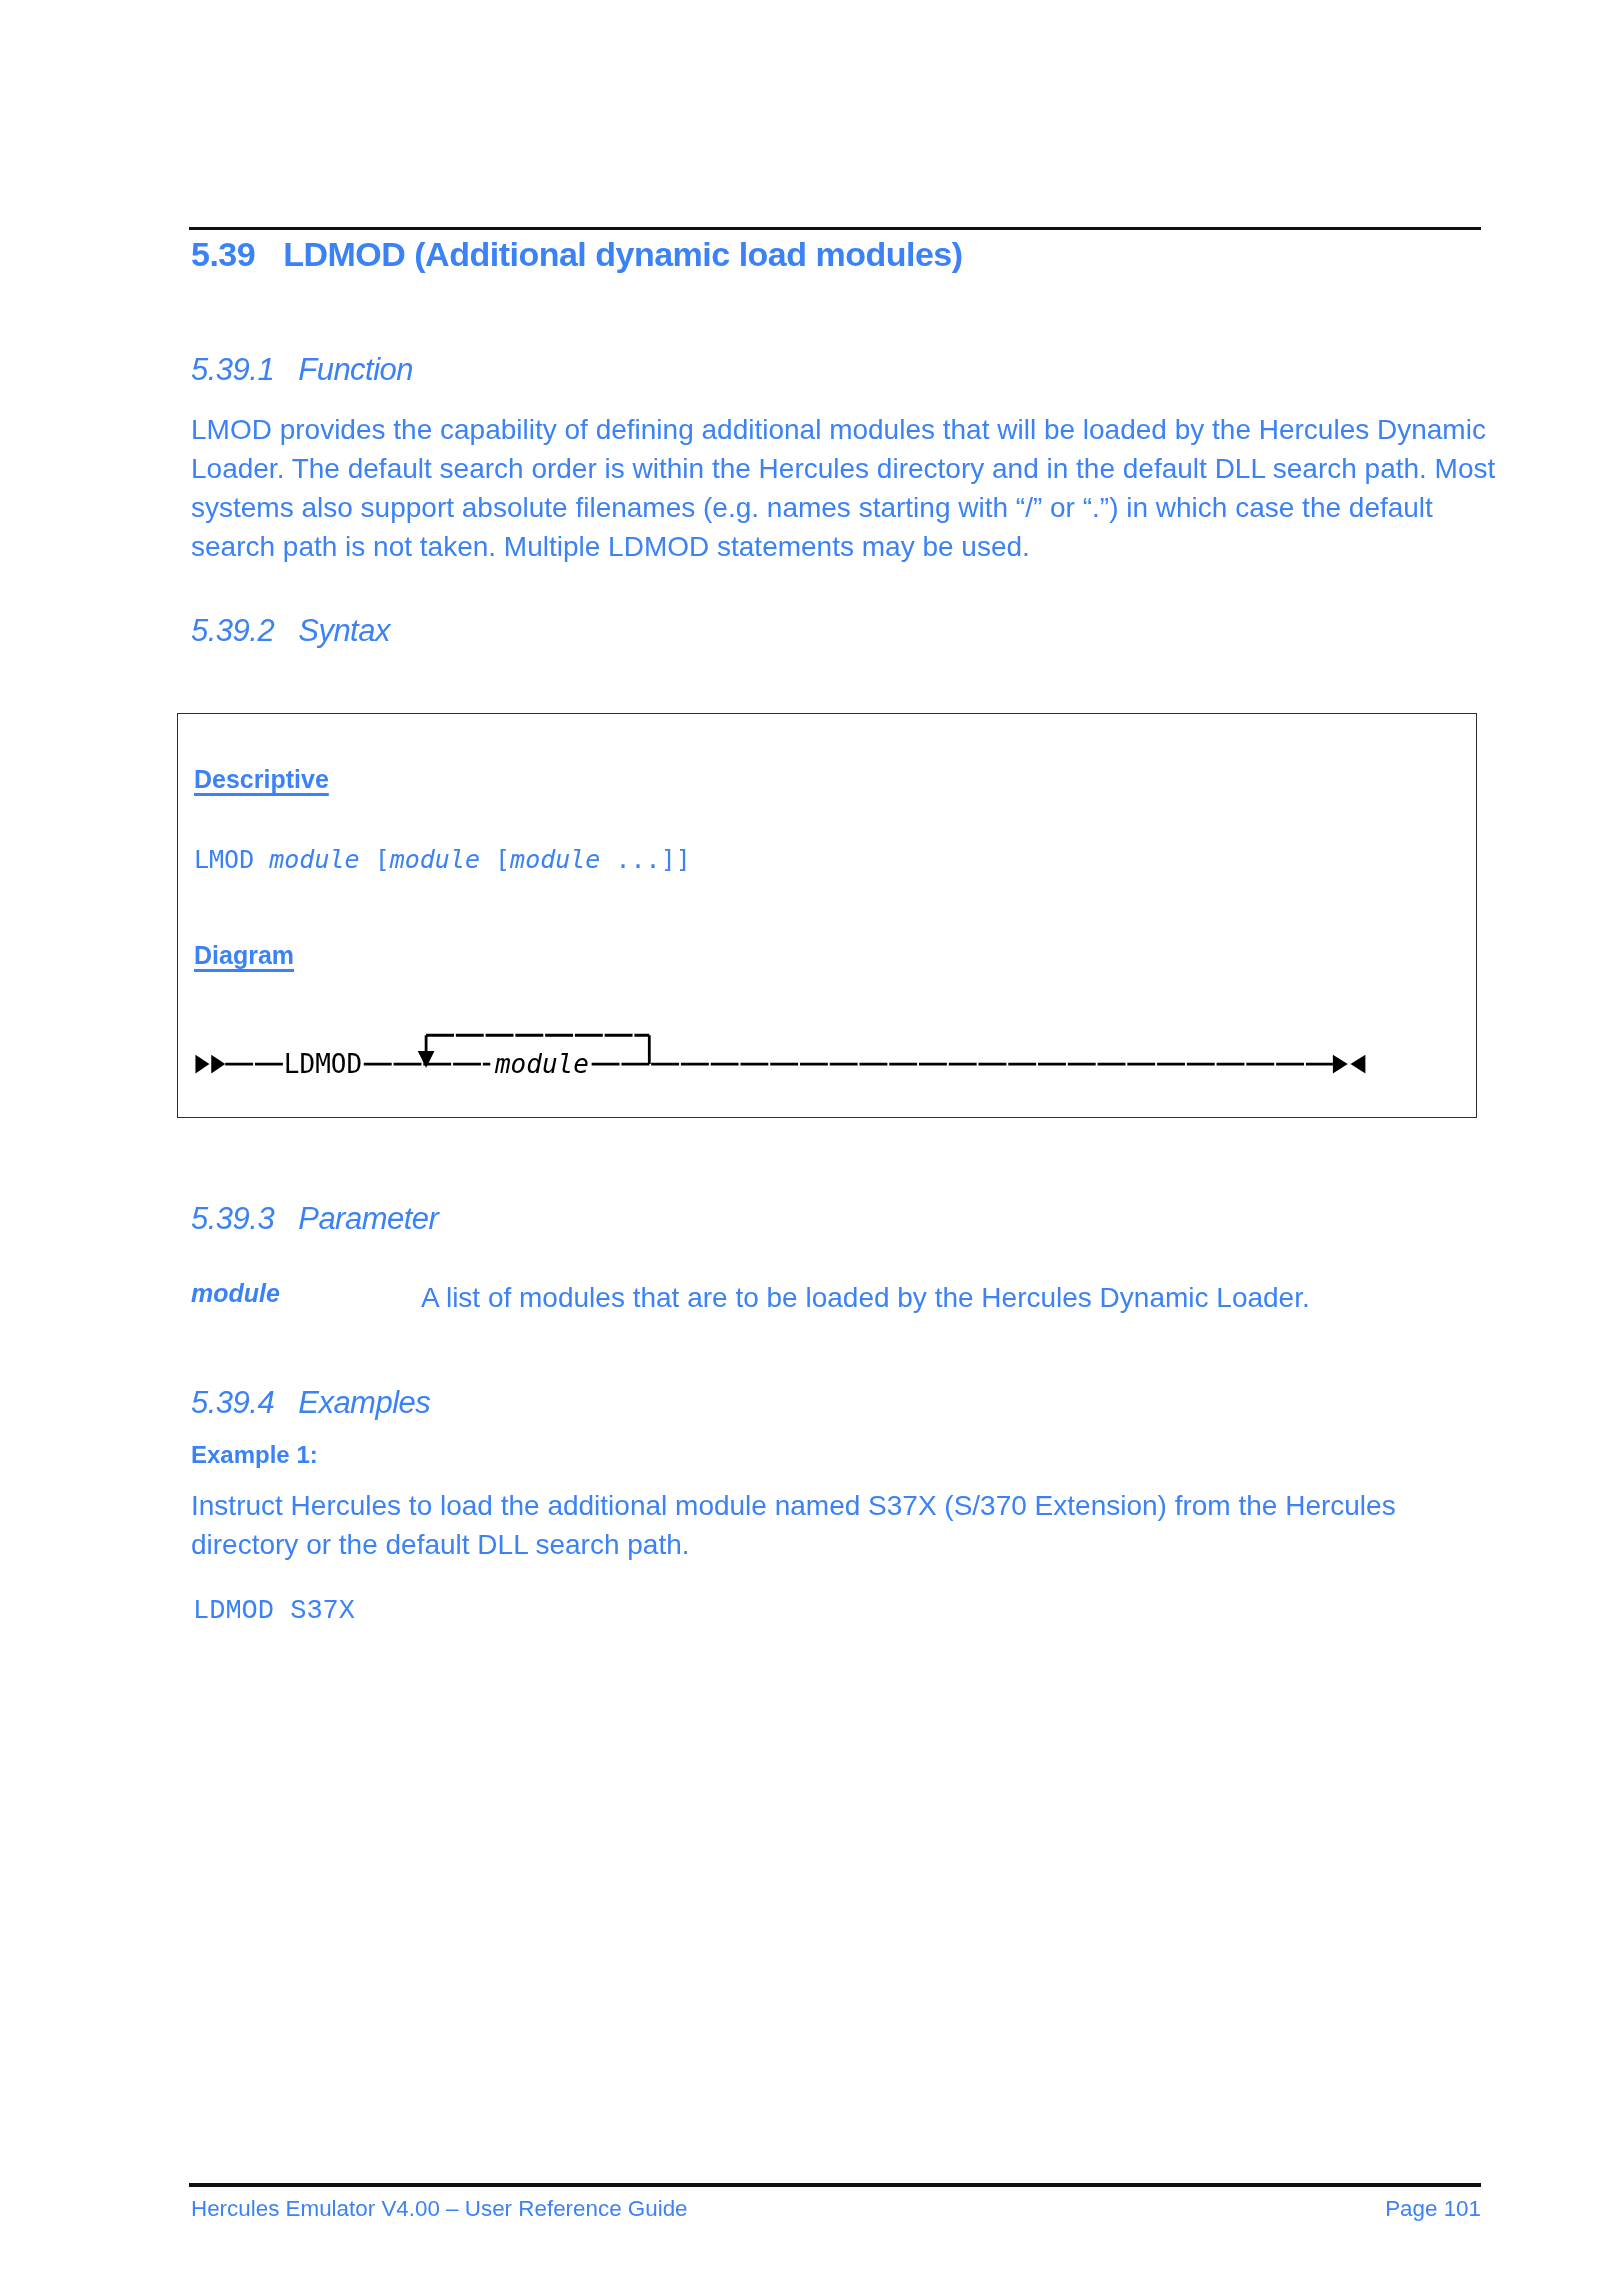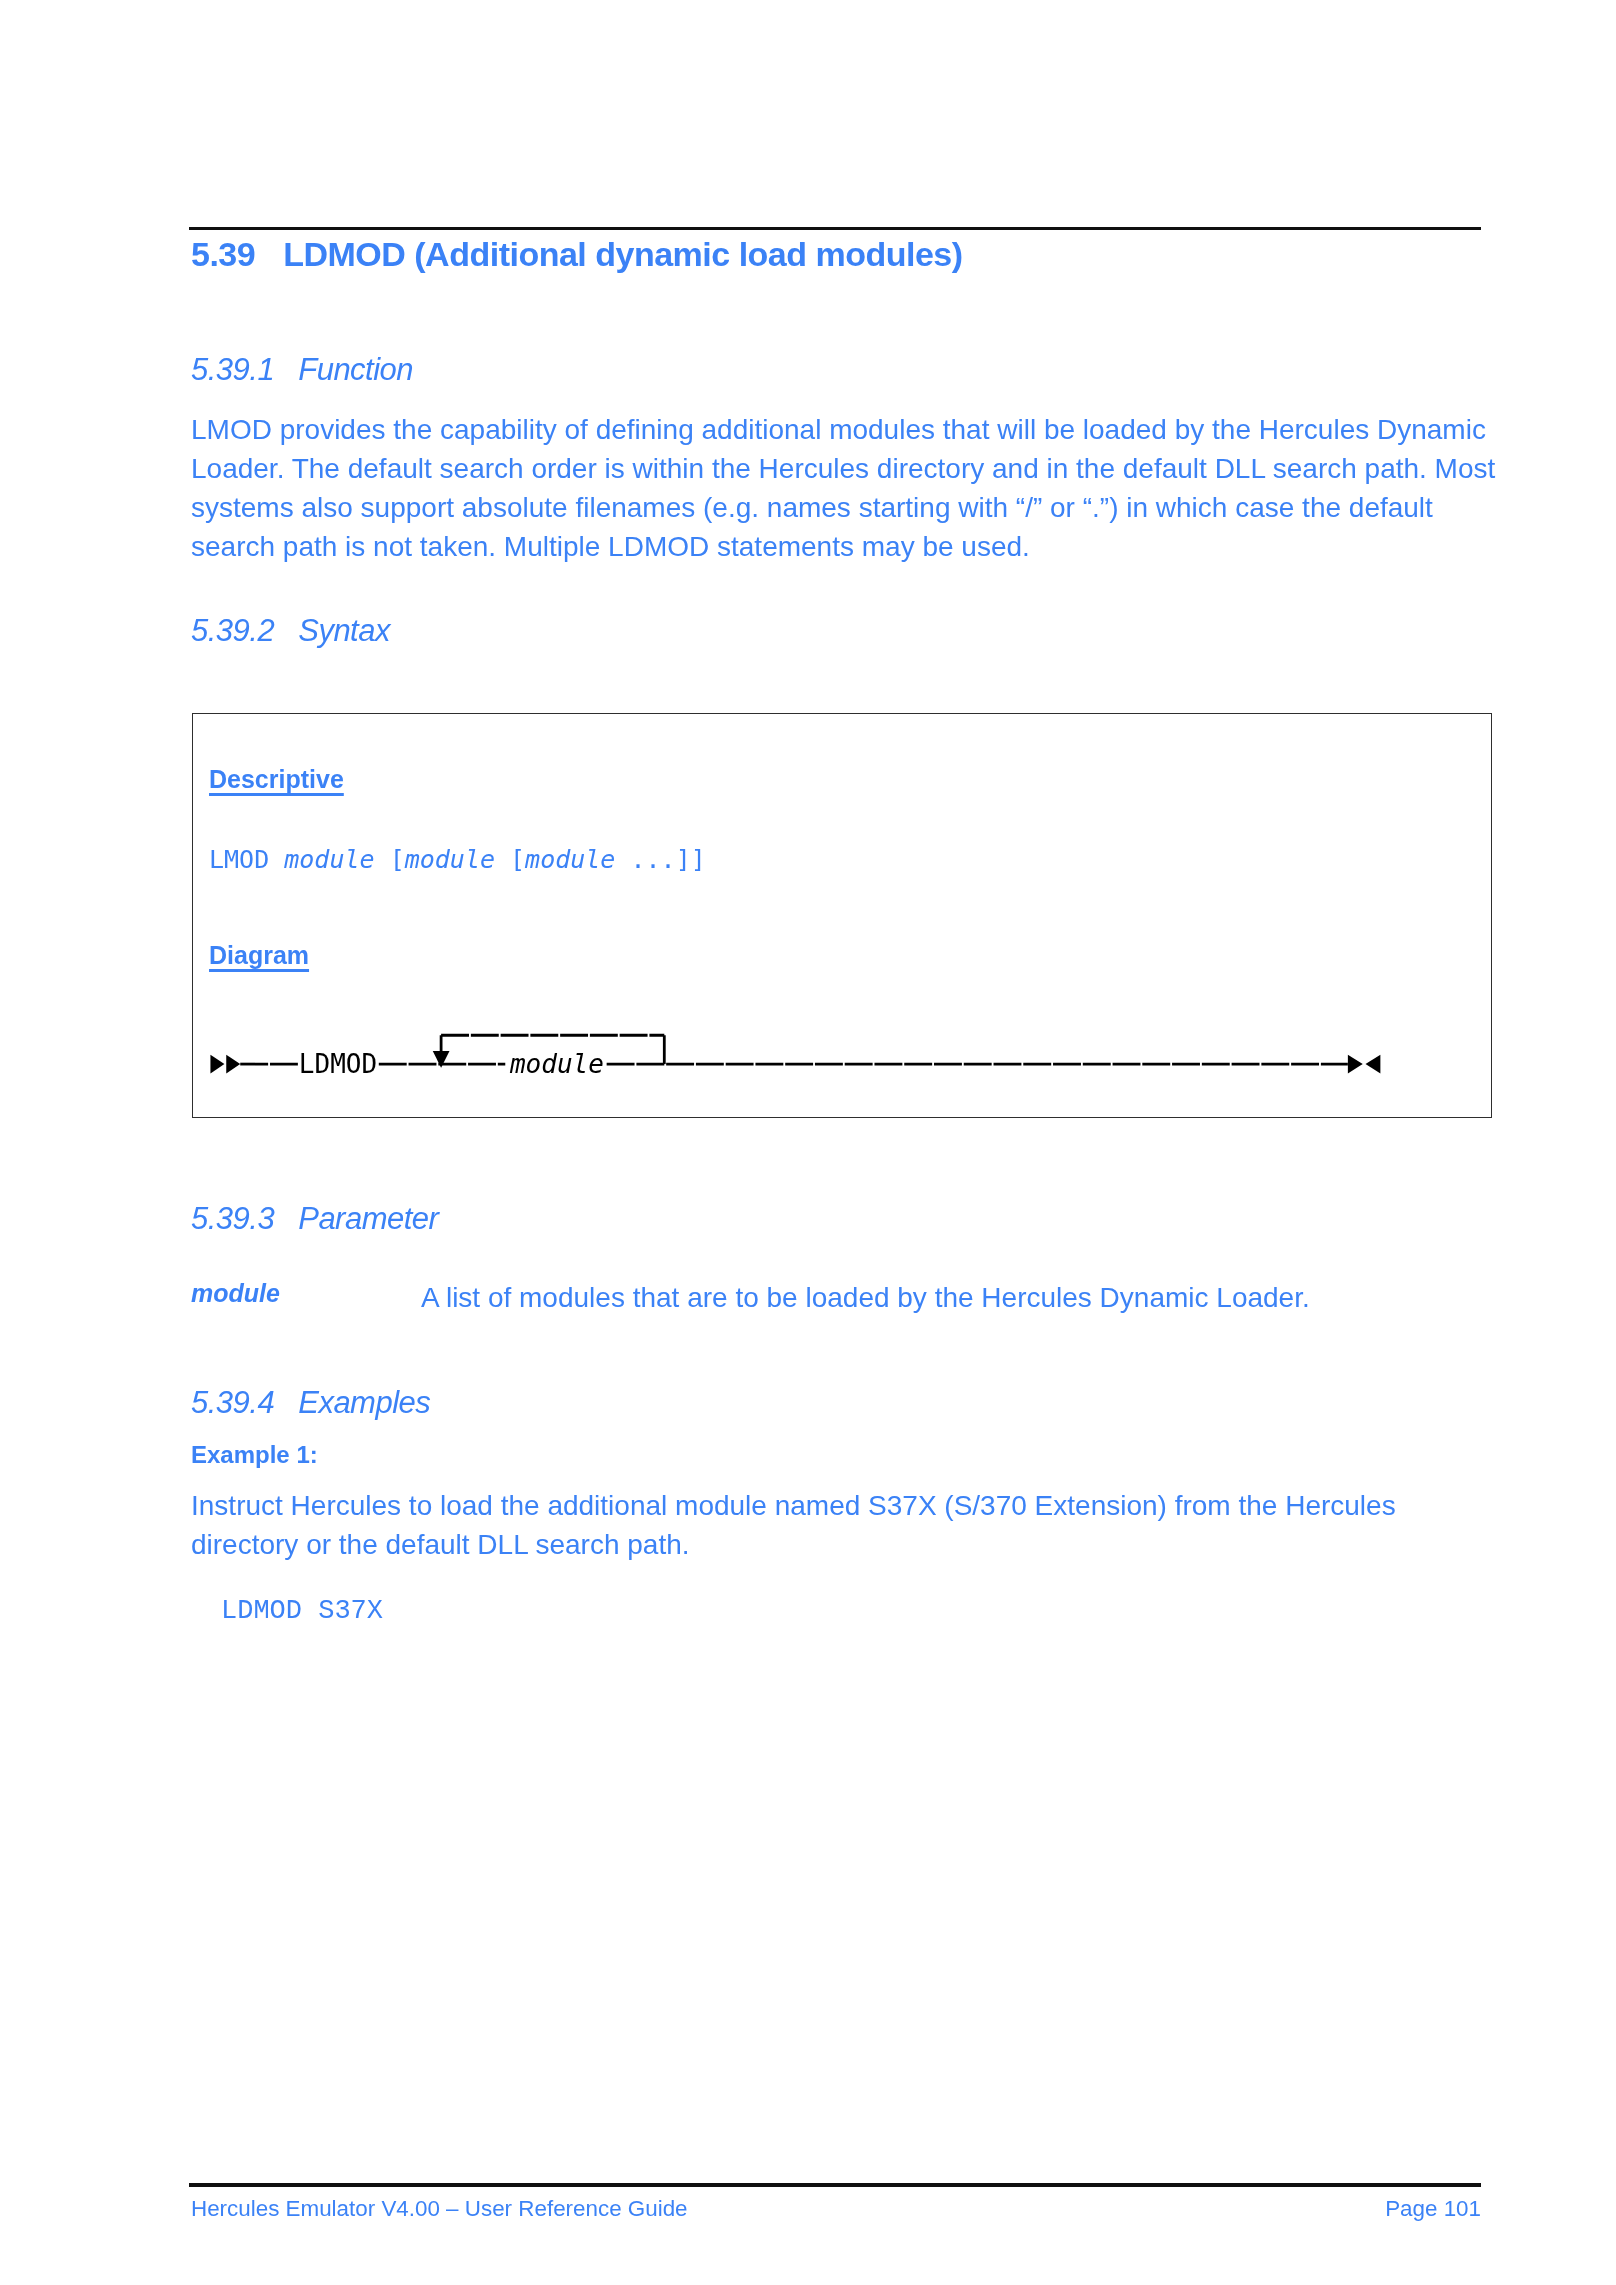--- a/index.html
+++ b/index.html
@@ -28,21 +28,21 @@
     white-space:nowrap;
     letter-spacing:-0.5px;
   }
   .sec-head .num{margin-right:24px;}
   .body-text{
     font-size:28px;
     line-height:39px;
     white-space:pre-line;
   }
   .syntax-box{
-    left:192px; top:713px;
+    left:177px; top:713px;
     width:1300px; height:405px;
     border:1.9px solid #2e2e2e;
     box-sizing:border-box;
   }
   .box-label{
     font-size:25px;
     font-weight:bold;
     text-decoration:underline;
     text-decoration-thickness:2.8px;
     text-underline-offset:4.7px;
@@ -62,21 +62,20 @@
   }
   .example-label{
     font-size:24px;
     font-weight:bold;
     white-space:nowrap;
   }
   .code-line{
     font-family:"Liberation Mono", monospace;
     font-size:27px;
     white-space:nowrap;
-    margin-left:28px;
   }
   .footer-row{
     display:flex;
     justify-content:space-between;
     font-size:22.4px;
   }
   .rr-text{
     font-family:"DejaVu Sans Mono", monospace;
     font-size:28px;
     fill:#000;

